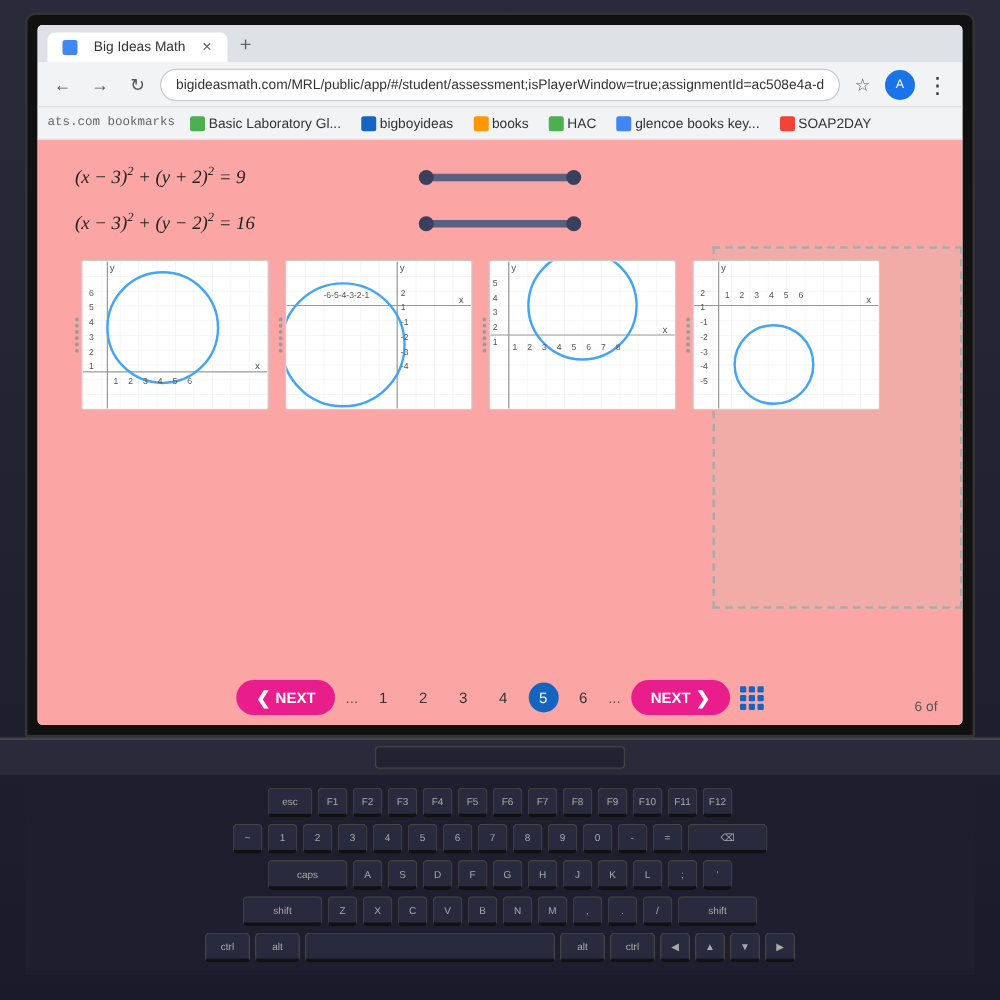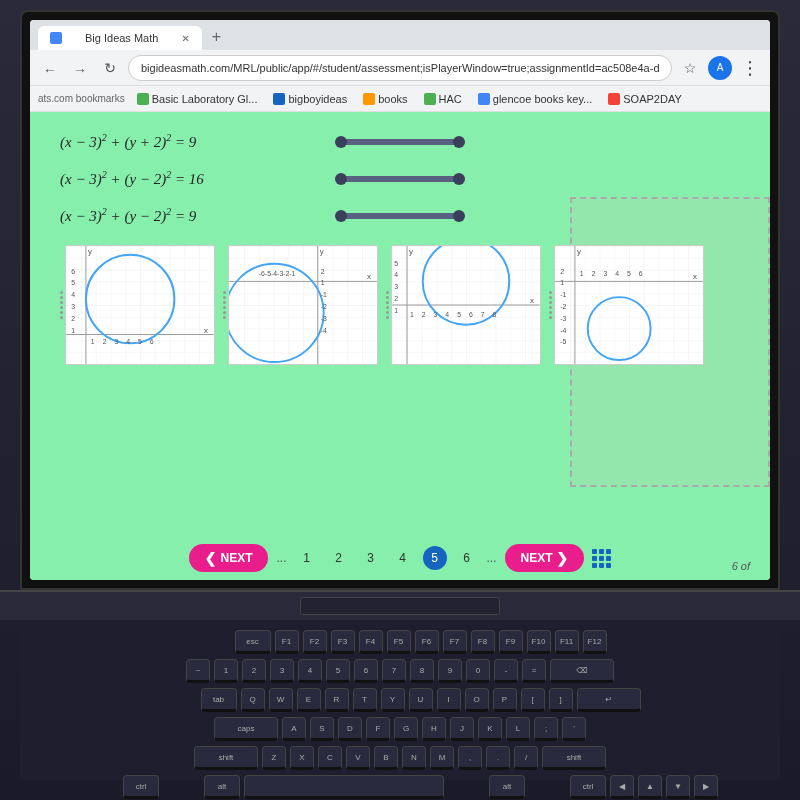--- a/index.html
+++ b/index.html
@@ -55,21 +55,21 @@
     }
 
     .tab-item {
       background: #fff;
       border-radius: 6px 6px 0 0;
       padding: 4px 12px;
       font-size: 11px;
       color: #333;
       display: flex;
       align-items: center;
-      gap: 23px;
+      gap: 13px;
       height: 24px;
       min-width: 140px;
     }
 
     .tab-item .favicon {
       width: 12px;
       height: 12px;
       background: #4285f4;
       border-radius: 2px;
     }
@@ -154,21 +154,21 @@
     .bm-icon {
       width: 12px;
       height: 12px;
       border-radius: 2px;
       display: inline-block;
     }
 
     
     .page-content {
       flex: 1;
-      background: #86efac;
+      background: #fca5a5;
       overflow: hidden;
       position: relative;
       padding: 20px 30px;
     }
 
     
     .equations-area {
       display: flex;
       flex-direction: column;
       gap: 18px;
@@ -280,21 +280,20 @@
       gap: 8px;
       padding: 0 20px;
     }
 
     .page-info {
       position: absolute;
       bottom: 8px;
       right: 20px;
       font-size: 11px;
       color: #555;
-      font-style: italic;
     }
 
     .btn-prev, .btn-next {
       background: #e91e8c;
       color: #fff;
       border: none;
       border-radius: 20px;
       padding: 6px 16px;
       font-size: 12px;
       font-weight: bold;
@@ -388,21 +387,21 @@
       min-width: 24px;
       display: flex;
       align-items: center;
       justify-content: center;
       font-size: 8px;
       color: #aaa;
       padding: 0 4px;
     }
     .key.wider { min-width: 64px; }
     .key.spacebar { min-width: 200px; }
-    .key.fn-key { min-width: 36px; margin-left: 41px; }
+    .key.fn-key { min-width: 36px; }
 
     
     .dashed-box {
       position: absolute;
       right: 0;
       top: 85px;
       width: 200px;
       height: 290px;
       border: 2px dashed #aaa;
       background: rgba(200,200,180,0.2);
@@ -430,21 +429,21 @@
         <button class="nav-btn">←</button>
         <button class="nav-btn">→</button>
         <button class="nav-btn">↻</button>
         <input class="address-input" type="text" value="bigideasmath.com/MRL/public/app/#/student/assessment;isPlayerWindow=true;assignmentId=ac508e4a-d65f-4216-99..." style="">
         <button class="nav-btn">☆</button>
         <button class="nav-btn" style="background:#1a73e8; color:#fff; font-size:10px; border-radius:50%;">A</button>
         <button class="nav-btn" style="color:#333; font-size:18px;">⋮</button>
       </div>
 
       <div class="bookmarks-bar">
-        <span style="color:#666; font-size:10px;">ats.com bookmarks</span>
+        <span style="color:#666; font-size:10px;font-family:Liberation Mono, monospace;">ats.com bookmarks</span>
         <div class="bookmark-item">
           <span class="bm-icon" style="background:#4caf50;"></span>
           <span>Basic Laboratory Gl...</span>
         </div>
         <div class="bookmark-item">
           <span class="bm-icon" style="background:#1565c0;"></span>
           <span>bigboyideas</span>
         </div>
         <div class="bookmark-item">
           <span class="bm-icon" style="background:#ff9800;"></span>
@@ -488,31 +487,20 @@
             </div>
             <div class="connector-line">
               <div class="line-track">
                 <div class="line-dot-left"></div>
                 <div class="line-dot-right"></div>
               </div>
             </div>
           </div>
 
 
-          <div class="equation-row">
-            <div class="equation-text">
-              (<i>x</i> − 3)<sup>2</sup> + (<i>y</i> − 2)<sup>2</sup> = 9
-            </div>
-            <div class="connector-line">
-              <div class="line-track">
-                <div class="line-dot-left"></div>
-                <div class="line-dot-right"></div>
-              </div>
-            </div>
-          </div>
 
         </div>
 
         <div class="graphs-row">
 
           <div style="display:flex;align-items:center;gap:2px;">
             <div class="graph-drag-handle" style="position:static;transform:none;">
               <div class="handle-dot"></div>
                 <div class="handle-dot"></div>
               <div class="handle-dot"></div>
@@ -734,36 +722,20 @@
       <div class="key">4</div>
       <div class="key">5</div>
       <div class="key">6</div>
       <div class="key">7</div>
       <div class="key">8</div>
       <div class="key">9</div>
       <div class="key">0</div>
       <div class="key">-</div>
       <div class="key">=</div>
       <div class="key wider">⌫</div>
-    </div>
-    <div class="key-row">
-      <div class="key fn-key">tab</div>
-      <div class="key">Q</div>
-      <div class="key">W</div>
-      <div class="key">E</div>
-      <div class="key">R</div>
-      <div class="key">T</div>
-      <div class="key">Y</div>
-      <div class="key">U</div>
-      <div class="key">I</div>
-      <div class="key">O</div>
-      <div class="key">P</div>
-      <div class="key">[</div>
-      <div class="key">]</div>
-      <div class="key wider">↵</div>
     </div>
     <div class="key-row">
       <div class="key wider">caps</div>
       <div class="key">A</div>
       <div class="key">S</div>
       <div class="key">D</div>
       <div class="key">F</div>
       <div class="key">G</div>
       <div class="key">H</div>
       <div class="key">J</div>

